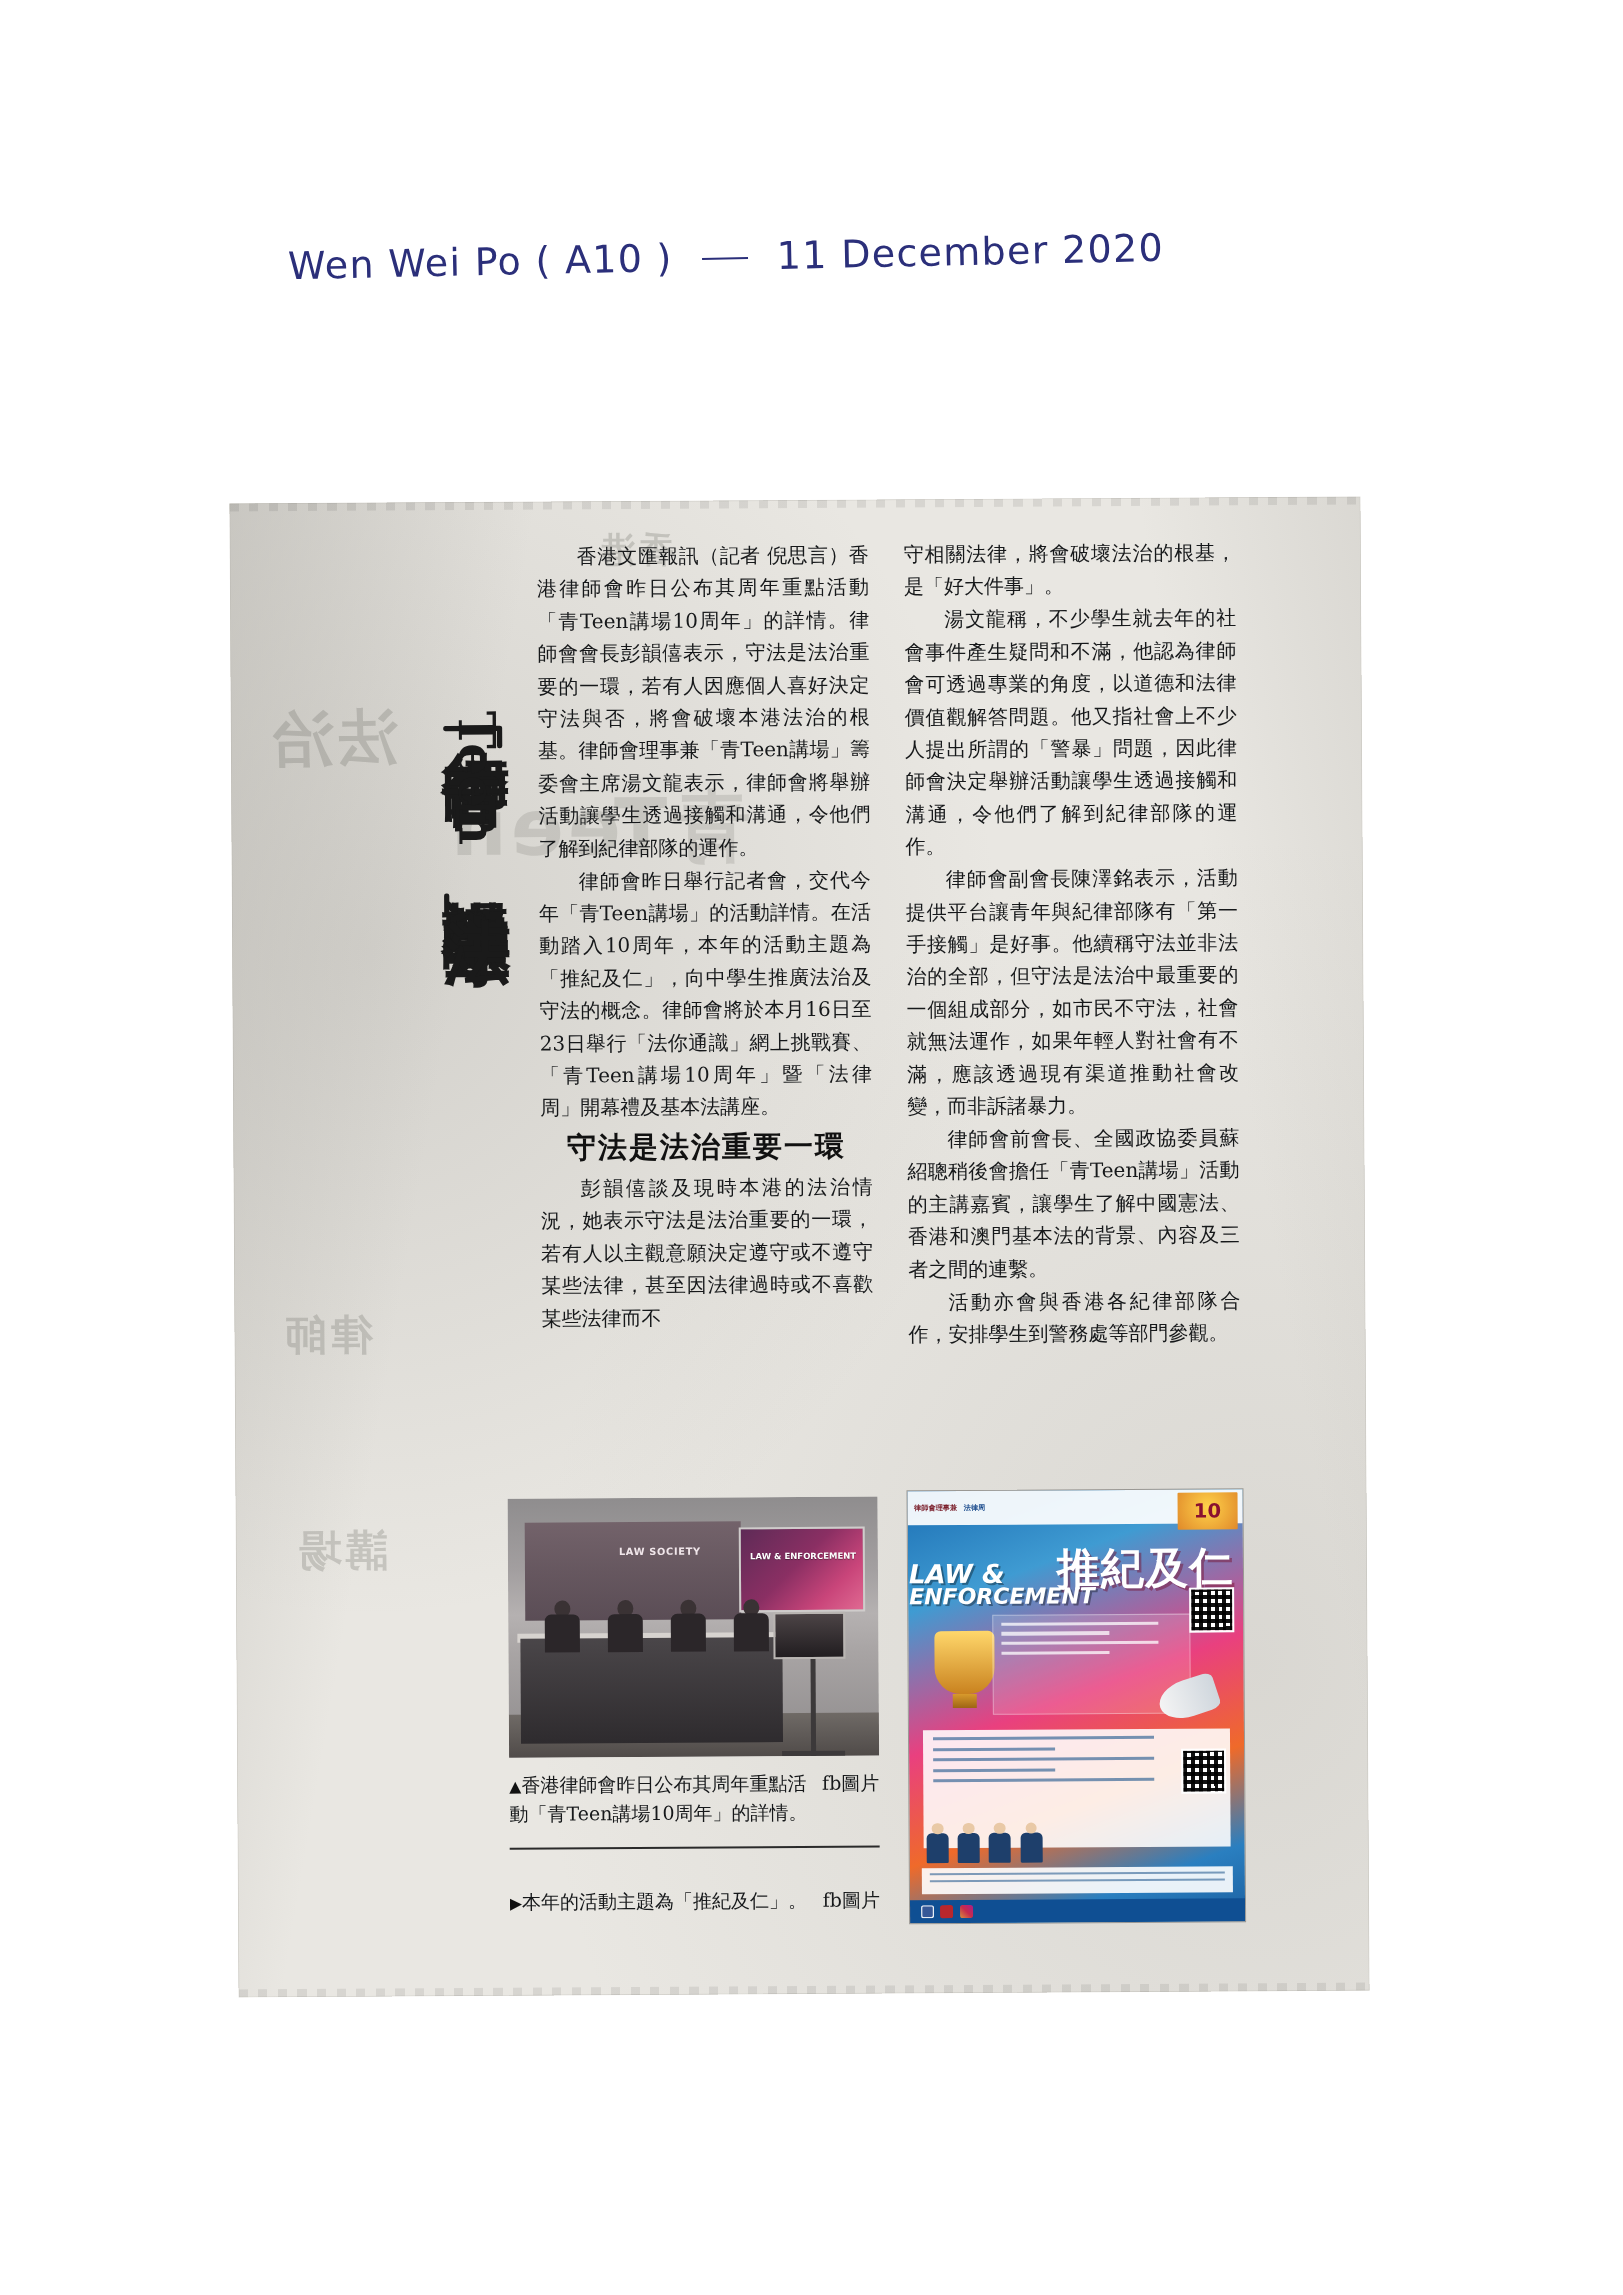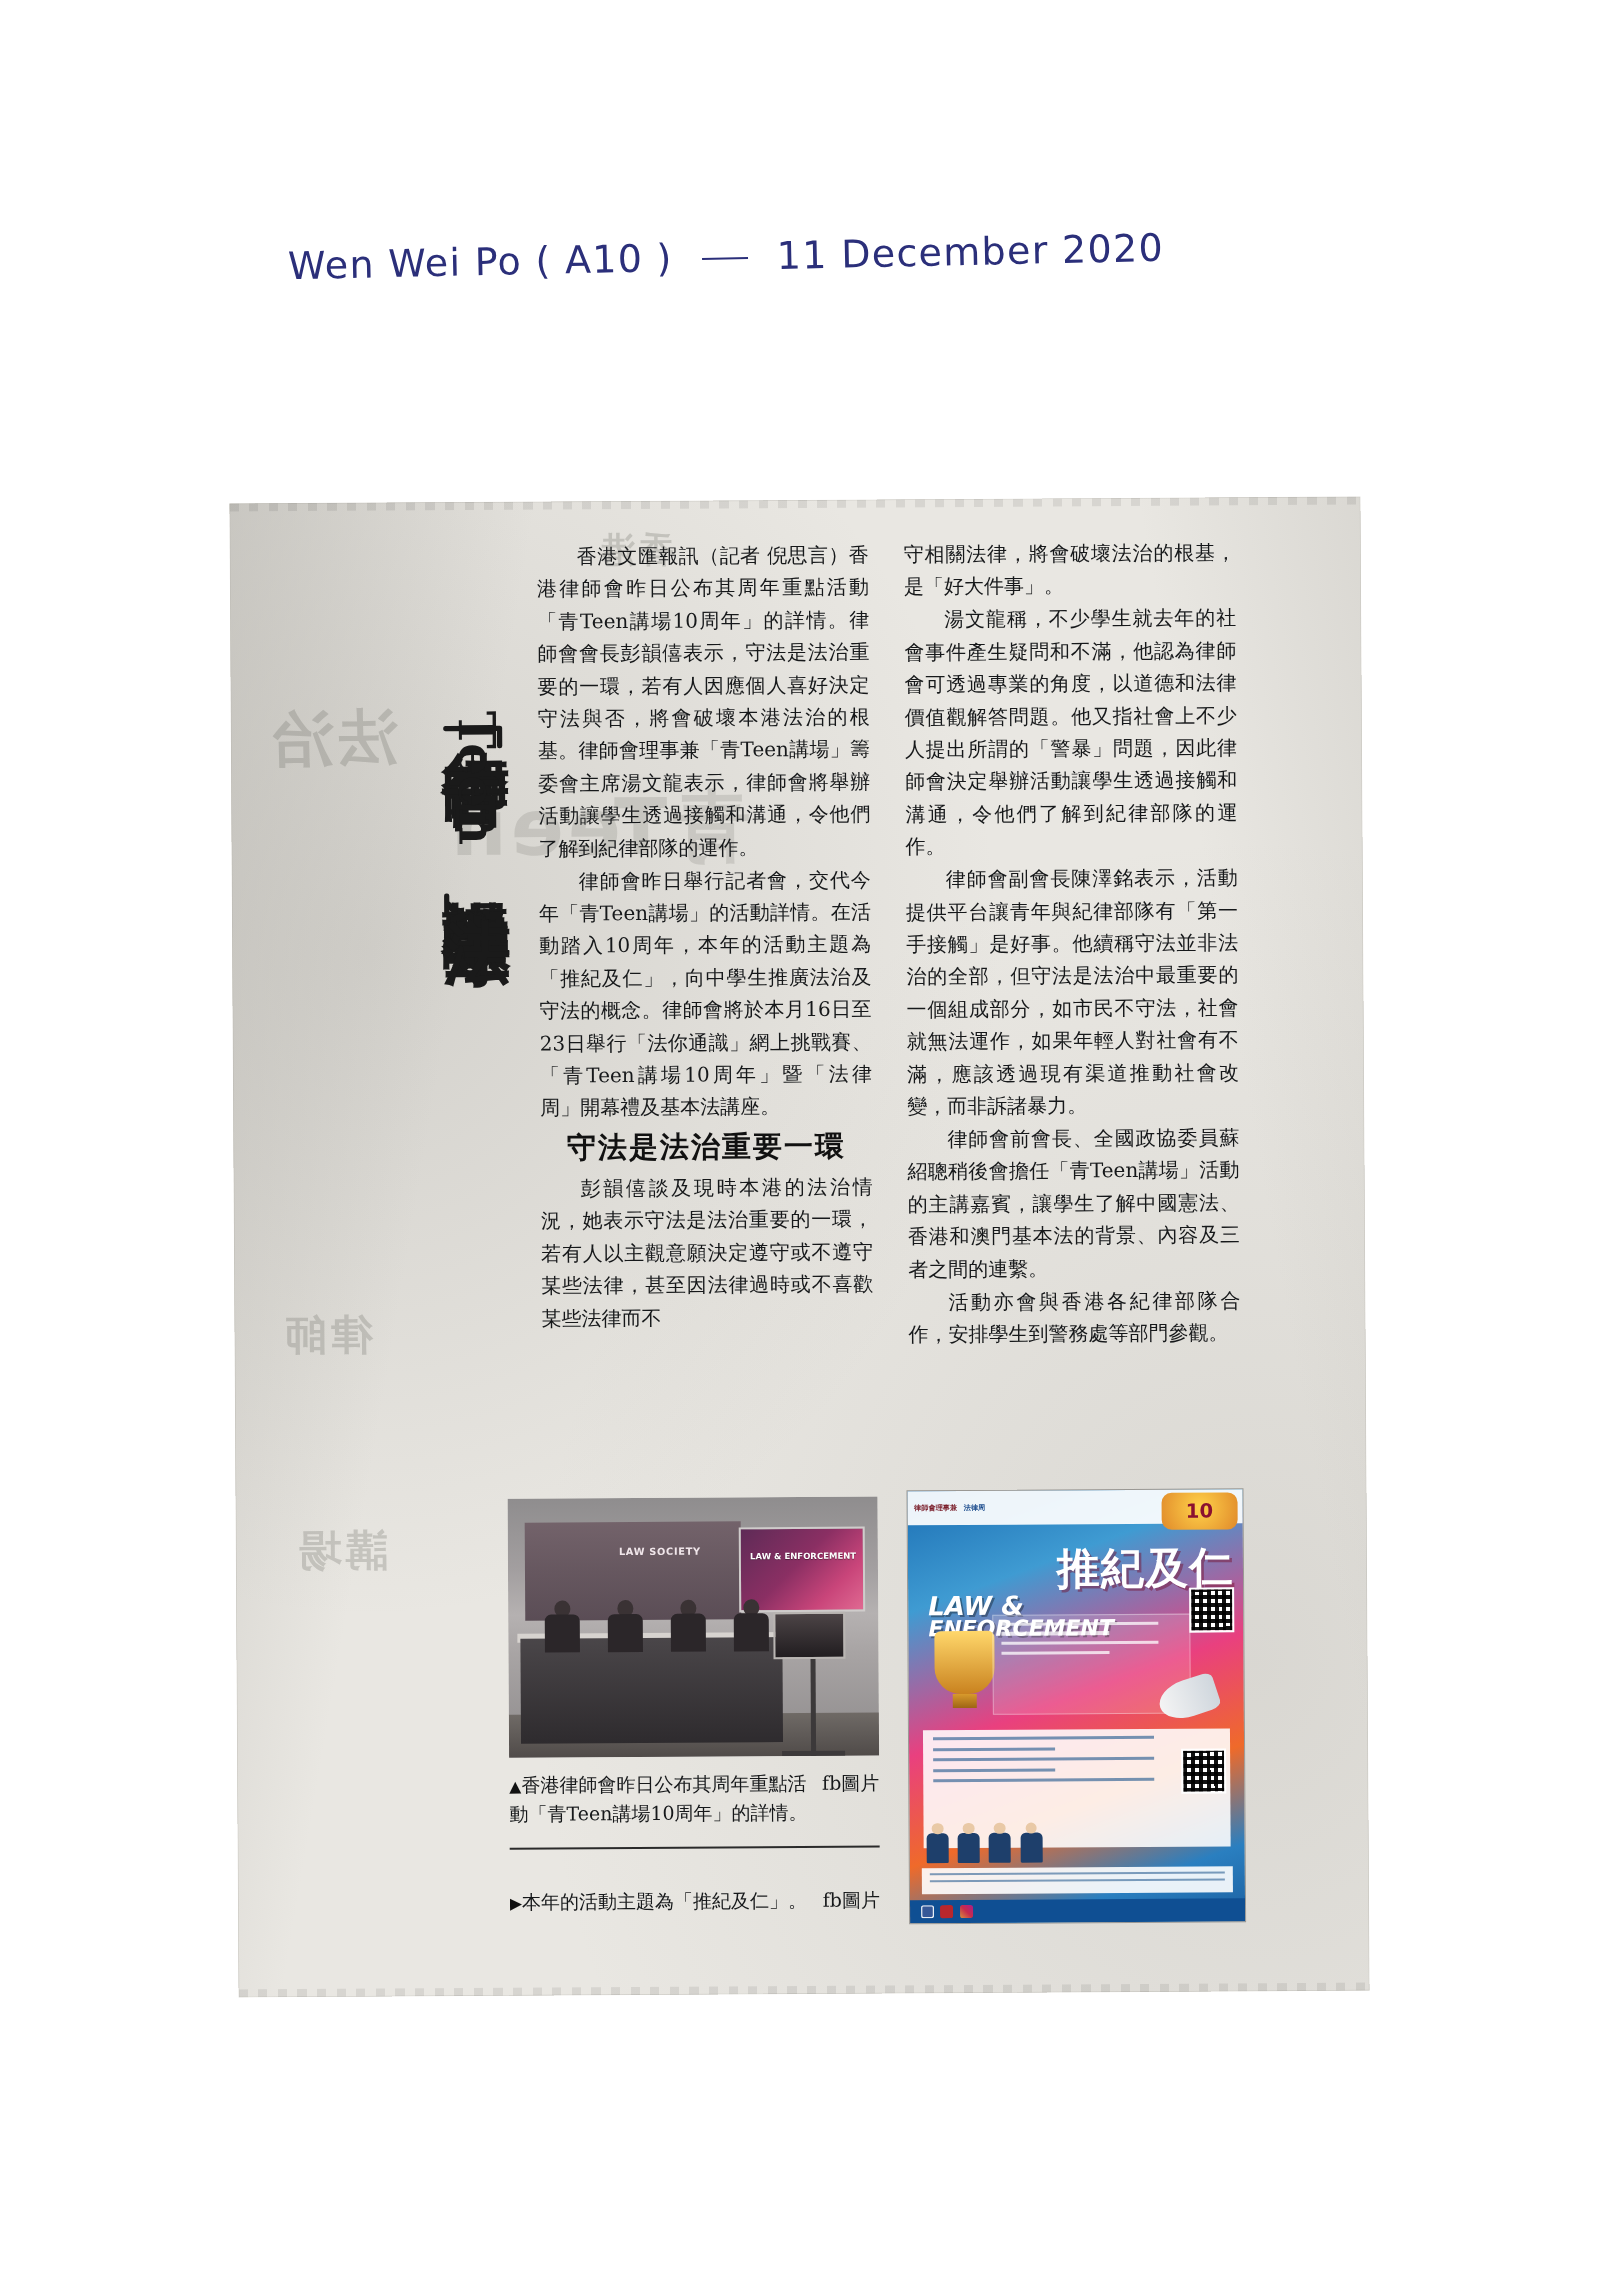--- a/index.html
+++ b/index.html
@@ -219,32 +219,31 @@
   }
   .po-top {
     position: absolute; left: 0; top: 0; right: 0; height: 34px;
     background: rgba(255,255,255,0.92);
     display: flex; align-items: center; gap: 6.5px; padding: 0 6.5px;
     box-sizing: border-box;
   }
   .po-top .lg { font-family: "DejaVu Sans", sans-serif; font-size: 7.2px; color:#7b1f2b; font-weight:bold; line-height:1.05;}
   .po-top .lg2 { color:#1f4f8f; }
   .po-badge {
-    position: absolute; right: 5.2px; top: 2.6px; width: 76px; height: 37px;
+    position: absolute; right: 5.2px; top: 2.6px; width: 60px; height: 37px;
     background: radial-gradient(circle at 50% 40%, #ffd24a, #e0892a);
-    border-radius: 10px;
+    border-radius: 1px;
     color:#8a1030; font-family:"DejaVu Sans",sans-serif; font-weight:bold; font-size:19.6px;
     display:flex; align-items:center; justify-content:center;
   }
   .po-law {
-    position: absolute; left: 20px; top: 71px;
+    position: absolute; left: 1px; top: 71px;
     font-family: "DejaVu Sans", sans-serif; font-weight: bold; font-style: italic;
     font-size: 26px; line-height: .95; color: #ffffff;
     text-shadow: 2px 2px 0 rgba(0,0,0,.35);
-    margin-top: 32px;
   }
   .po-law .small { font-size: 22px; display:block;}
   .po-cn {
     position: absolute; right: 9.2px; top: 50px;
     font-family: "DejaVu Serif", serif; font-weight: bold; font-size: 43px;
     color: #ffffff; text-shadow: 2.6px 2.6px 0 rgba(120,10,40,.45);
     letter-spacing: 1.3px;
   }
   .po-trophy {
     position: absolute; left: 26px; top: 140px; width: 60px; height: 63px;

